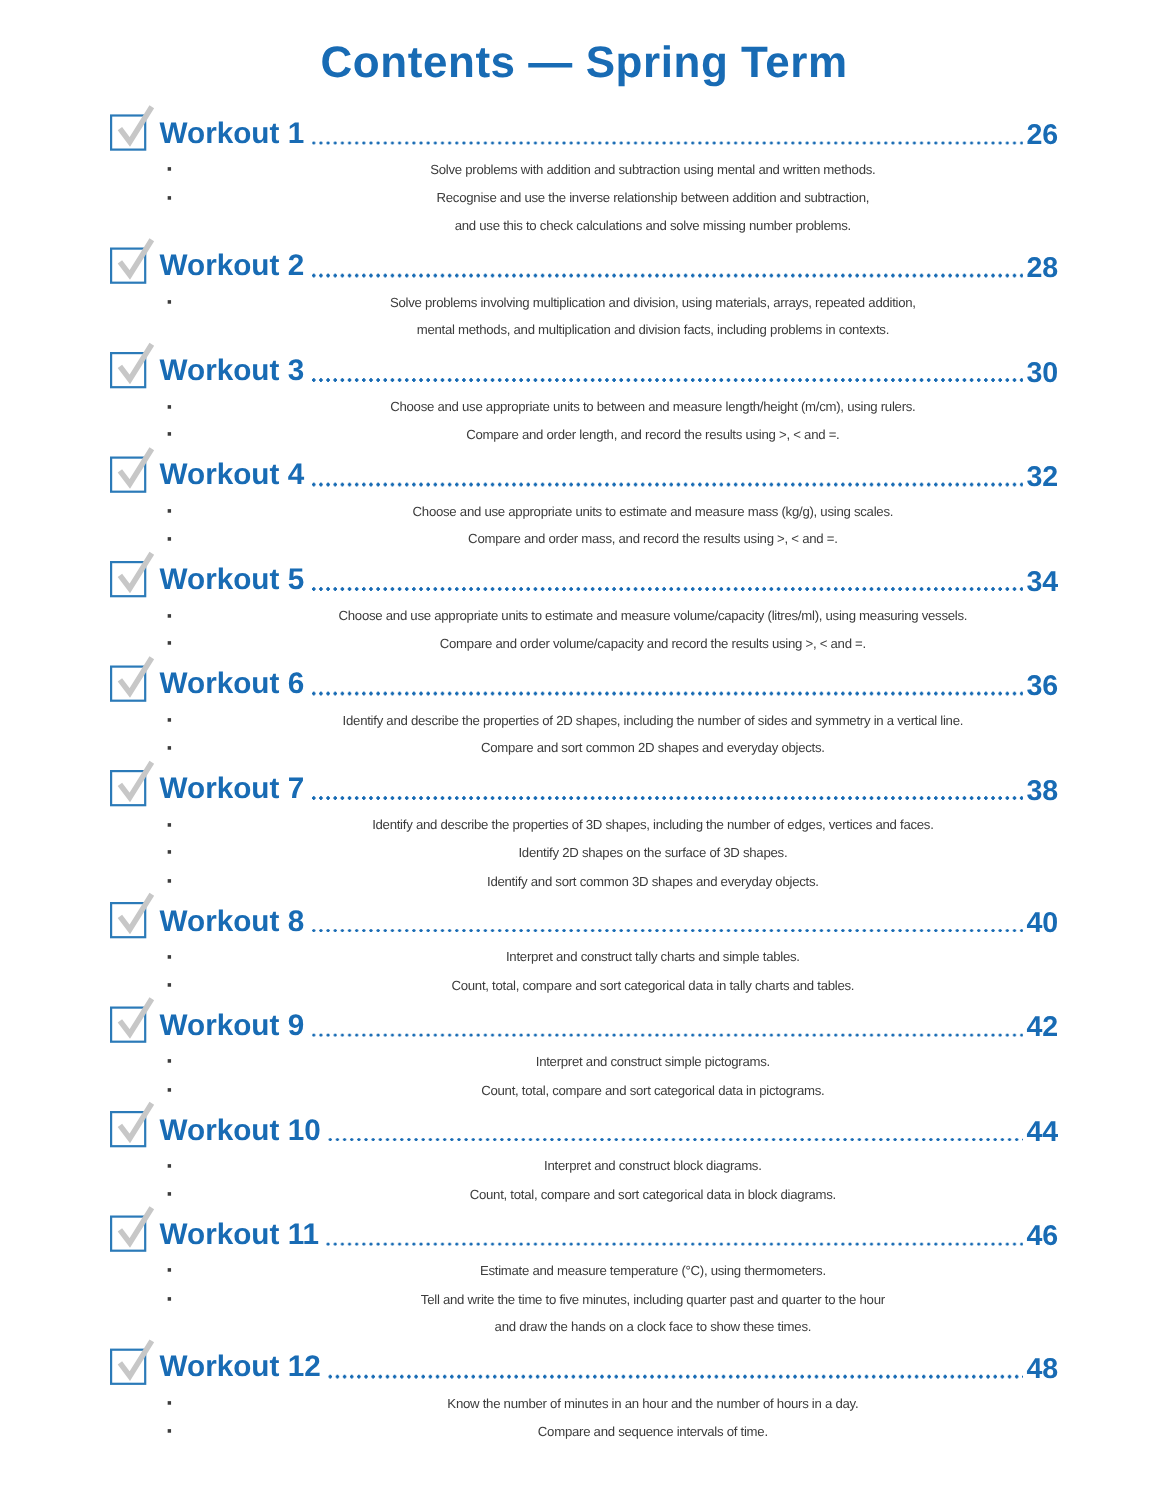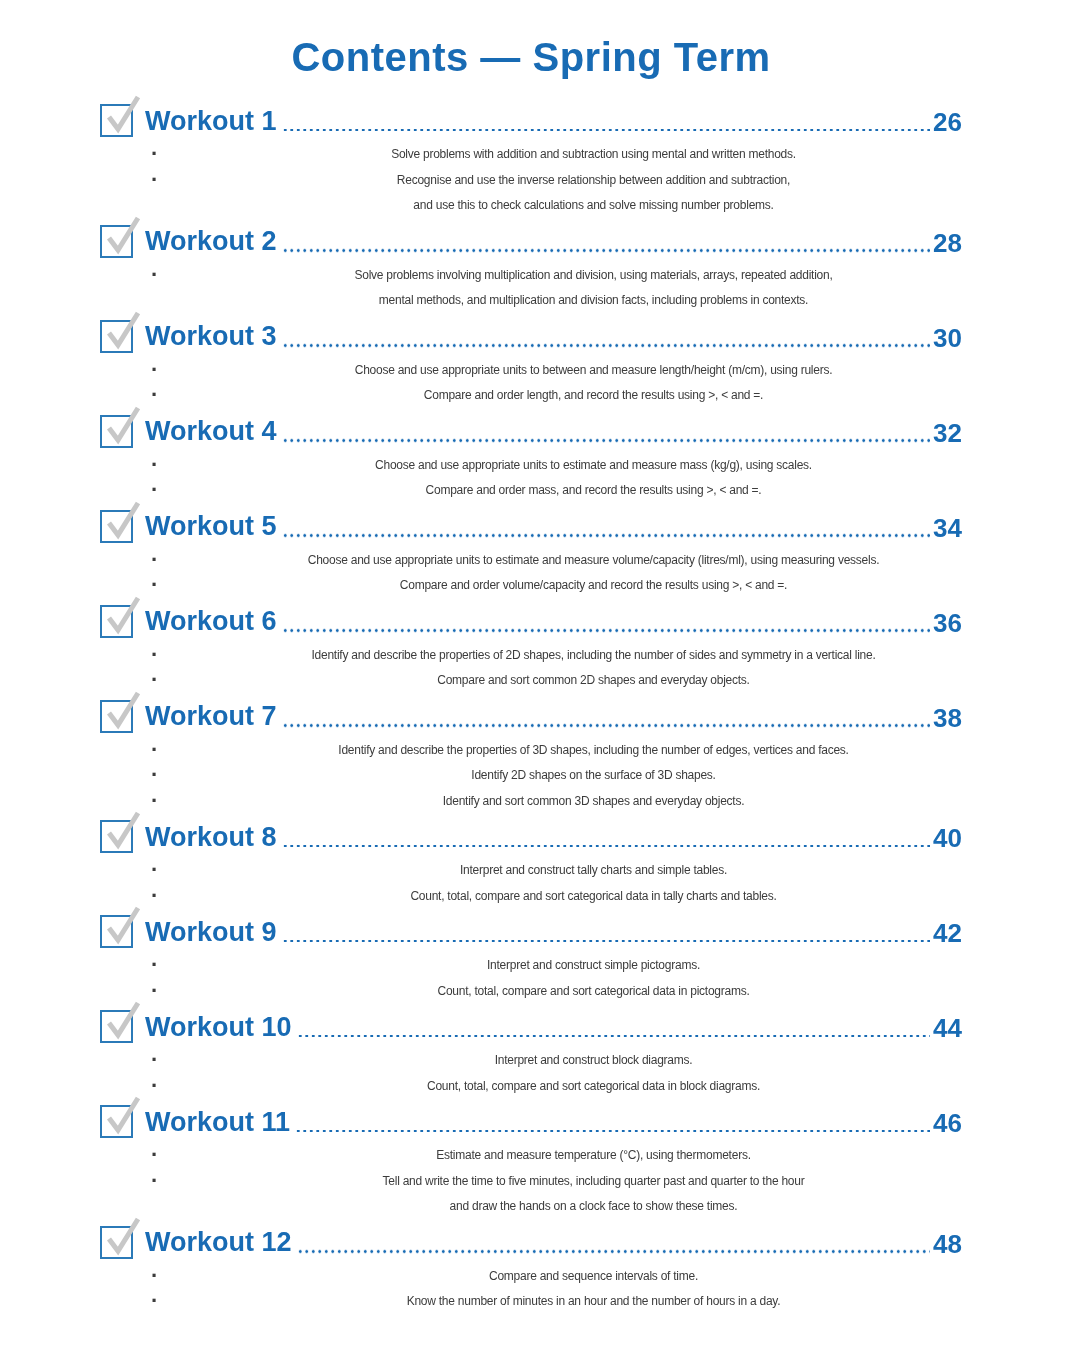--- a/index.html
+++ b/index.html
@@ -297,19 +297,19 @@
         <span class="checkbox">
             <svg width="42" height="44" viewBox="0 0 42 44">
               <path d="M7 24 L16 36 L36 4" stroke="#c7c7c7" stroke-width="5" fill="none"></path>
             </svg>
           </span>
         <span class="w-label">Workout 12</span>
         <span class="leader"></span>
         <span class="w-page">48</span>
       </div>
       <ul class="bullets">
+        <li>Know the number of minutes in an hour and the number of hours in a day.</li>
         <li>Compare and sequence intervals of time.</li>
-        <li>Know the number of minutes in an hour and the number of hours in a day.</li>
       </ul>
     </section>
 
   </div>
 </main>
 
 </body></html>

